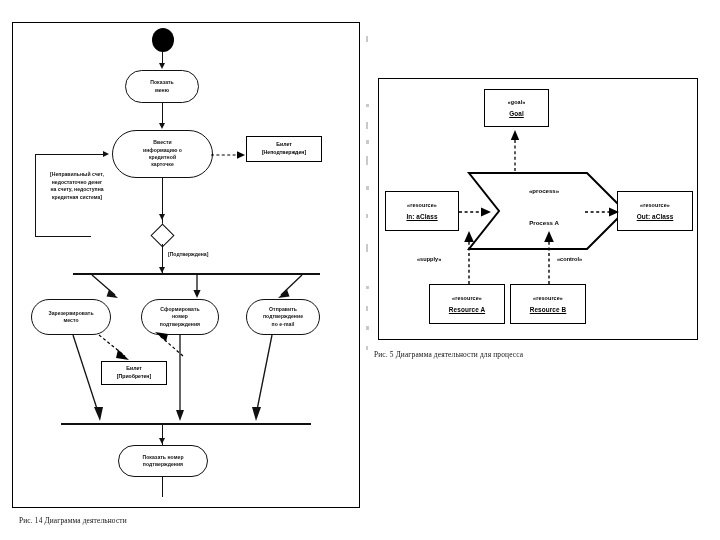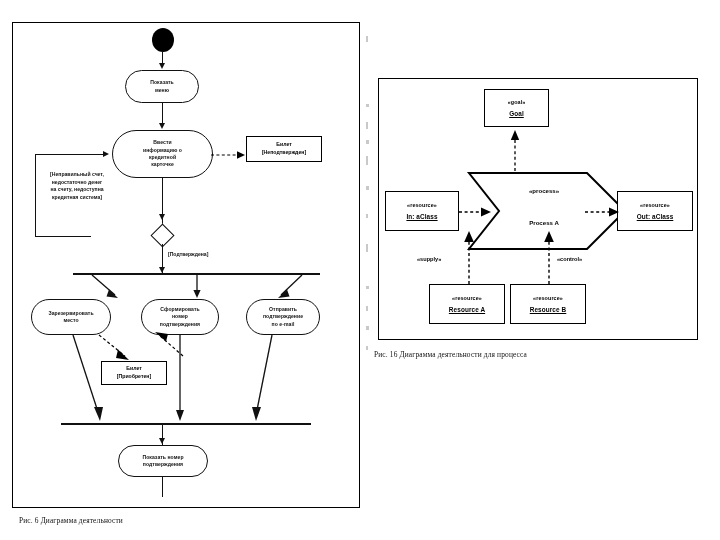--- a/index.html
+++ b/index.html
@@ -300,21 +300,21 @@
     <div class="arrow-d" style="left:146px; top:415px;"></div>
 
     <div class="action" style="left:105px; top:422px; width:90px; height:32px;">
       <span style="white-space:pre-line;">Показать номер
 подтверждения</span>
     </div>
 
     <div class="vline" style="left:149px; top:454px; height:20px;"></div>
   </div>
 
-  <div class="caption" style="left:19px; top:516px;">Рис. 6  Диаграмма деятельности</div>
+  <div class="caption" style="left:19px; top:516px;">Рис. 14  Диаграмма деятельности</div>
 
   <div class="speck" style="left:366px; top:36px; width:2px; height:6px;"></div>
   <div class="speck" style="left:366px; top:104px; width:3px; height:3px;"></div>
   <div class="speck" style="left:366px; top:122px; width:2px; height:7px;"></div>
   <div class="speck" style="left:366px; top:140px; width:3px; height:4px;"></div>
   <div class="speck" style="left:366px; top:156px; width:2px; height:9px;"></div>
   <div class="speck" style="left:366px; top:186px; width:3px; height:4px;"></div>
   <div class="speck" style="left:366px; top:214px; width:2px; height:4px;"></div>
   <div class="speck" style="left:366px; top:244px; width:2px; height:8px;"></div>
   <div class="speck" style="left:366px; top:286px; width:3px; height:3px;"></div>
@@ -377,15 +377,15 @@
 
     <svg class="abs" style="left:163px; top:148px; width:14px; height:58px;">
       <line x1="7" y1="57" x2="7" y2="14" stroke="#000" stroke-width="1.4" stroke-dasharray="3,2.6"></line>
       <polygon points="2.2,15 11.8,15 7,4" fill="#000"></polygon>
     </svg>
 
     <div class="assoc-label" style="left:38px; top:177px;">«supply»</div>
     <div class="assoc-label" style="left:178px; top:177px;">«control»</div>
   </div>
 
-  <div class="caption" style="left:374px; top:350px;">Рис. 16  Диаграмма деятельности для процесса</div>
+  <div class="caption" style="left:374px; top:350px;">Рис. 5  Диаграмма деятельности для процесса</div>
 
 </div>
 
 </body></html>

